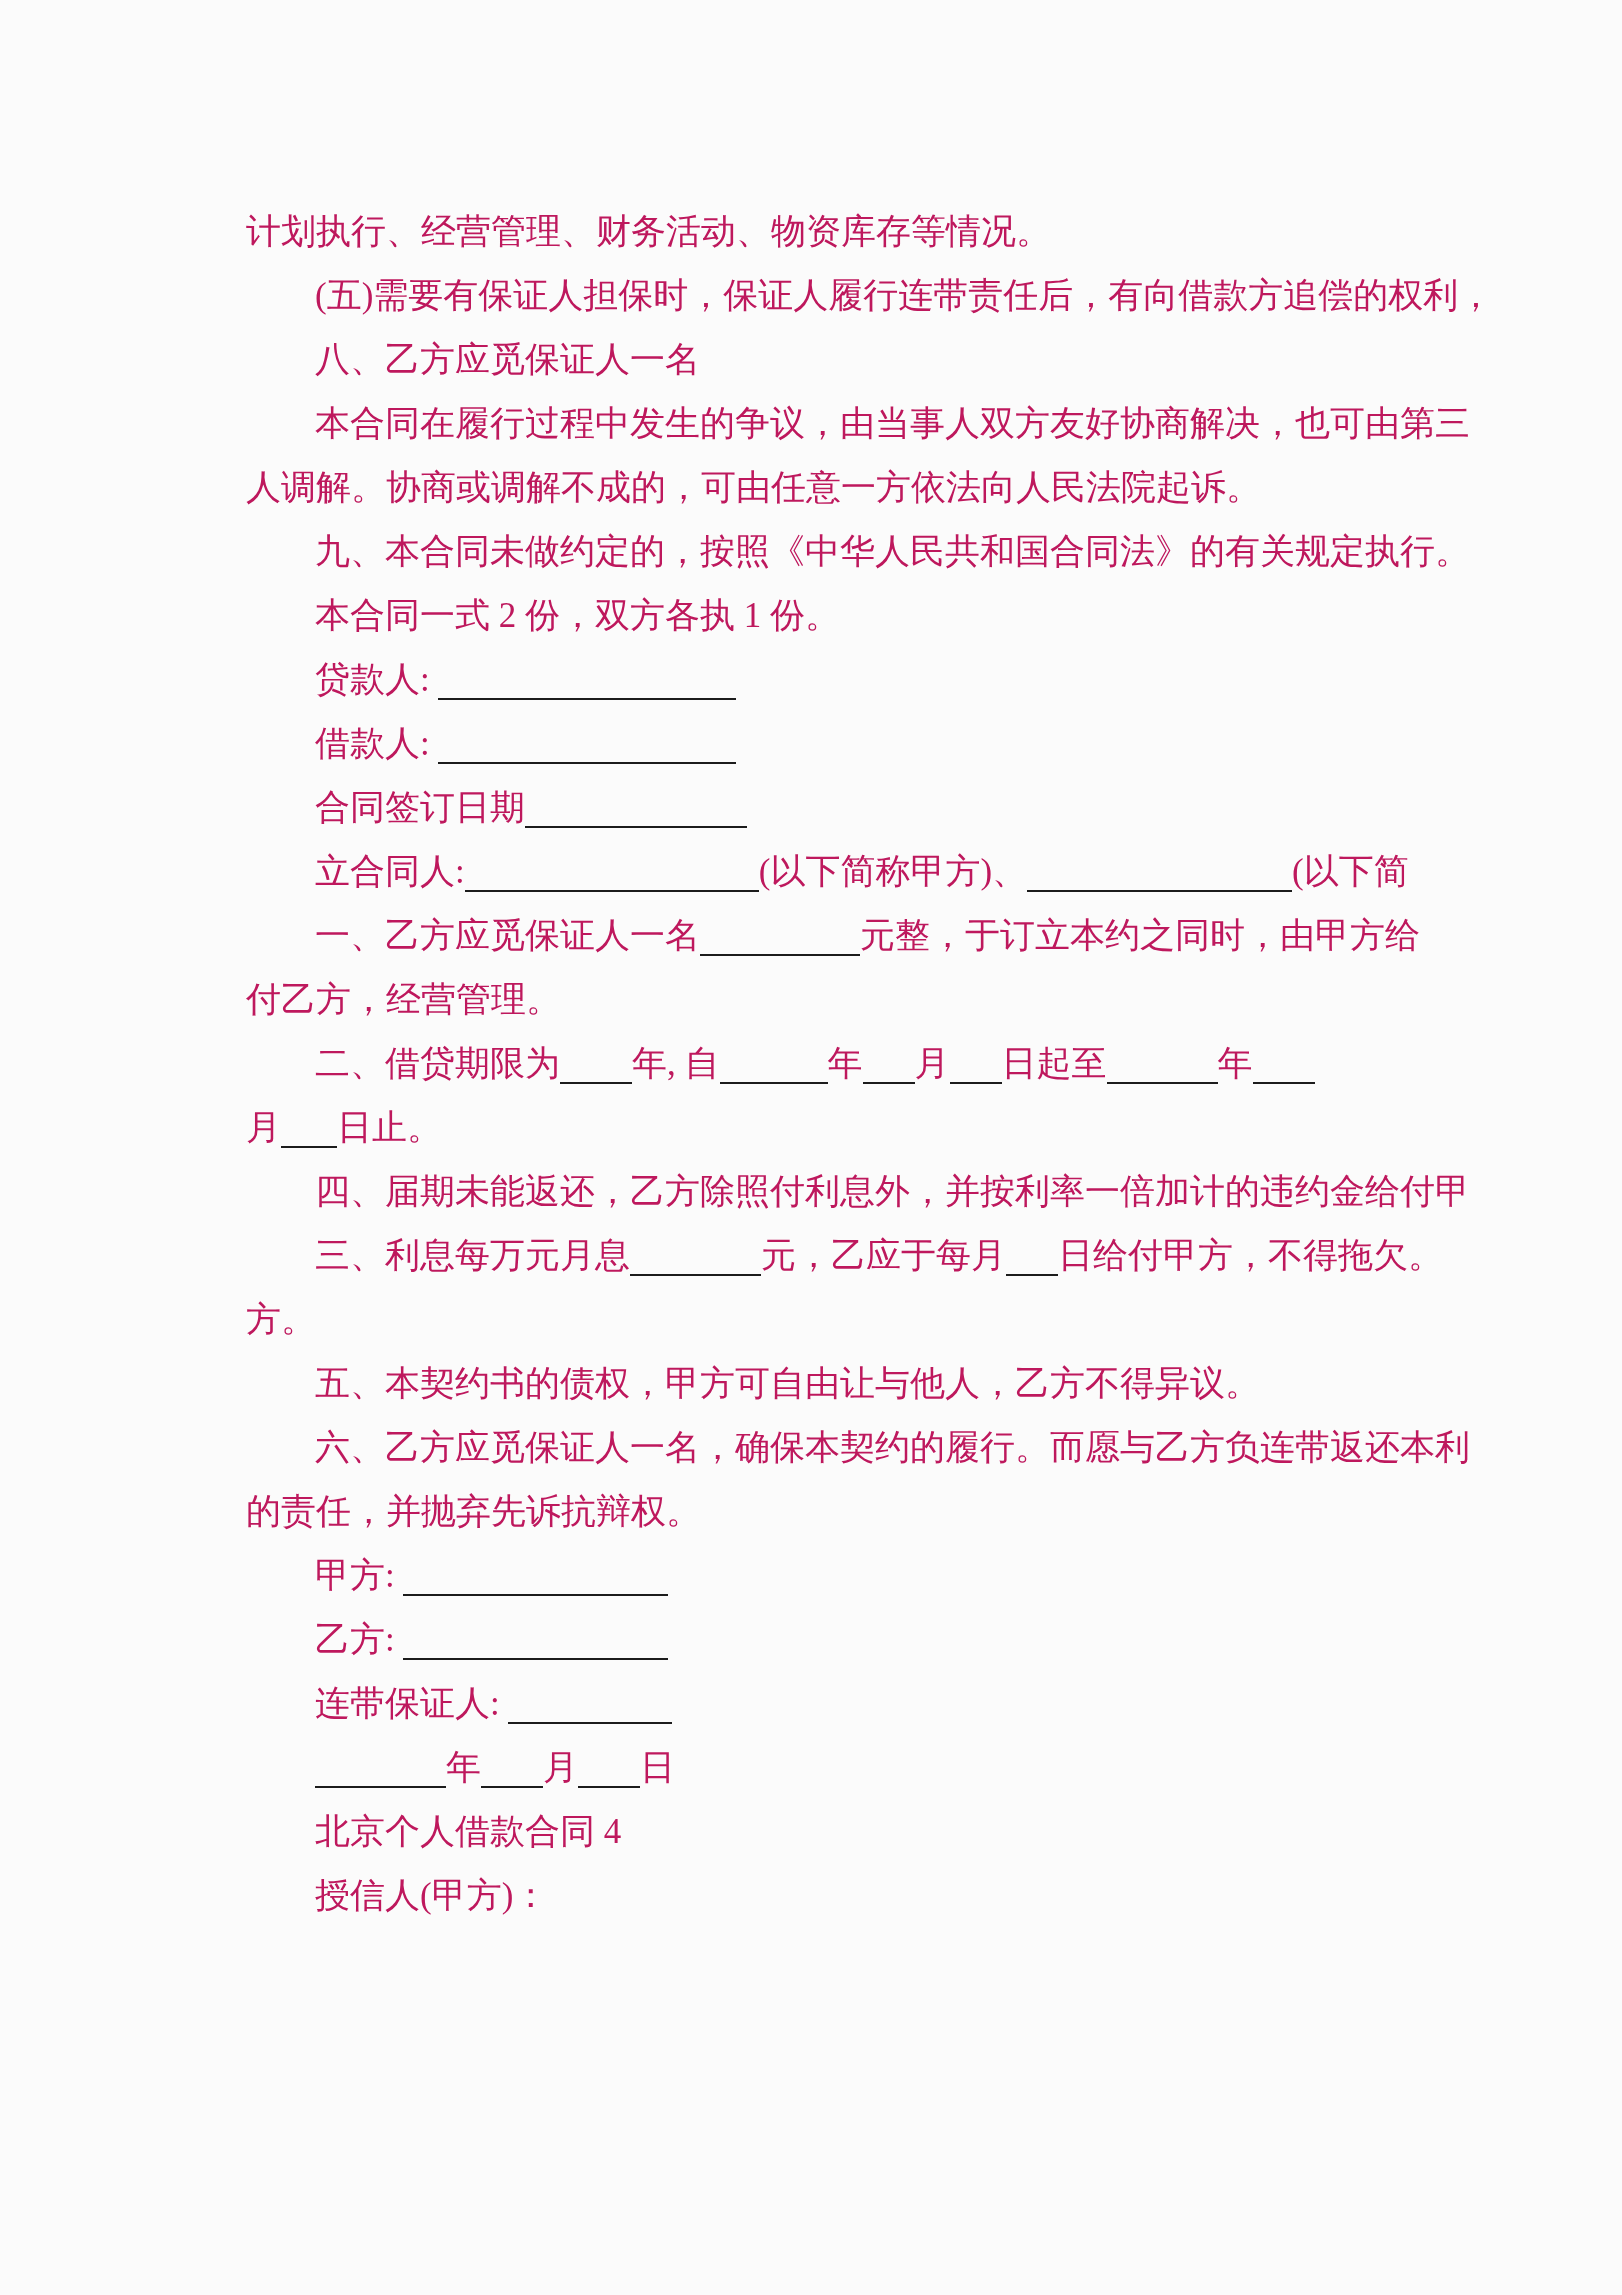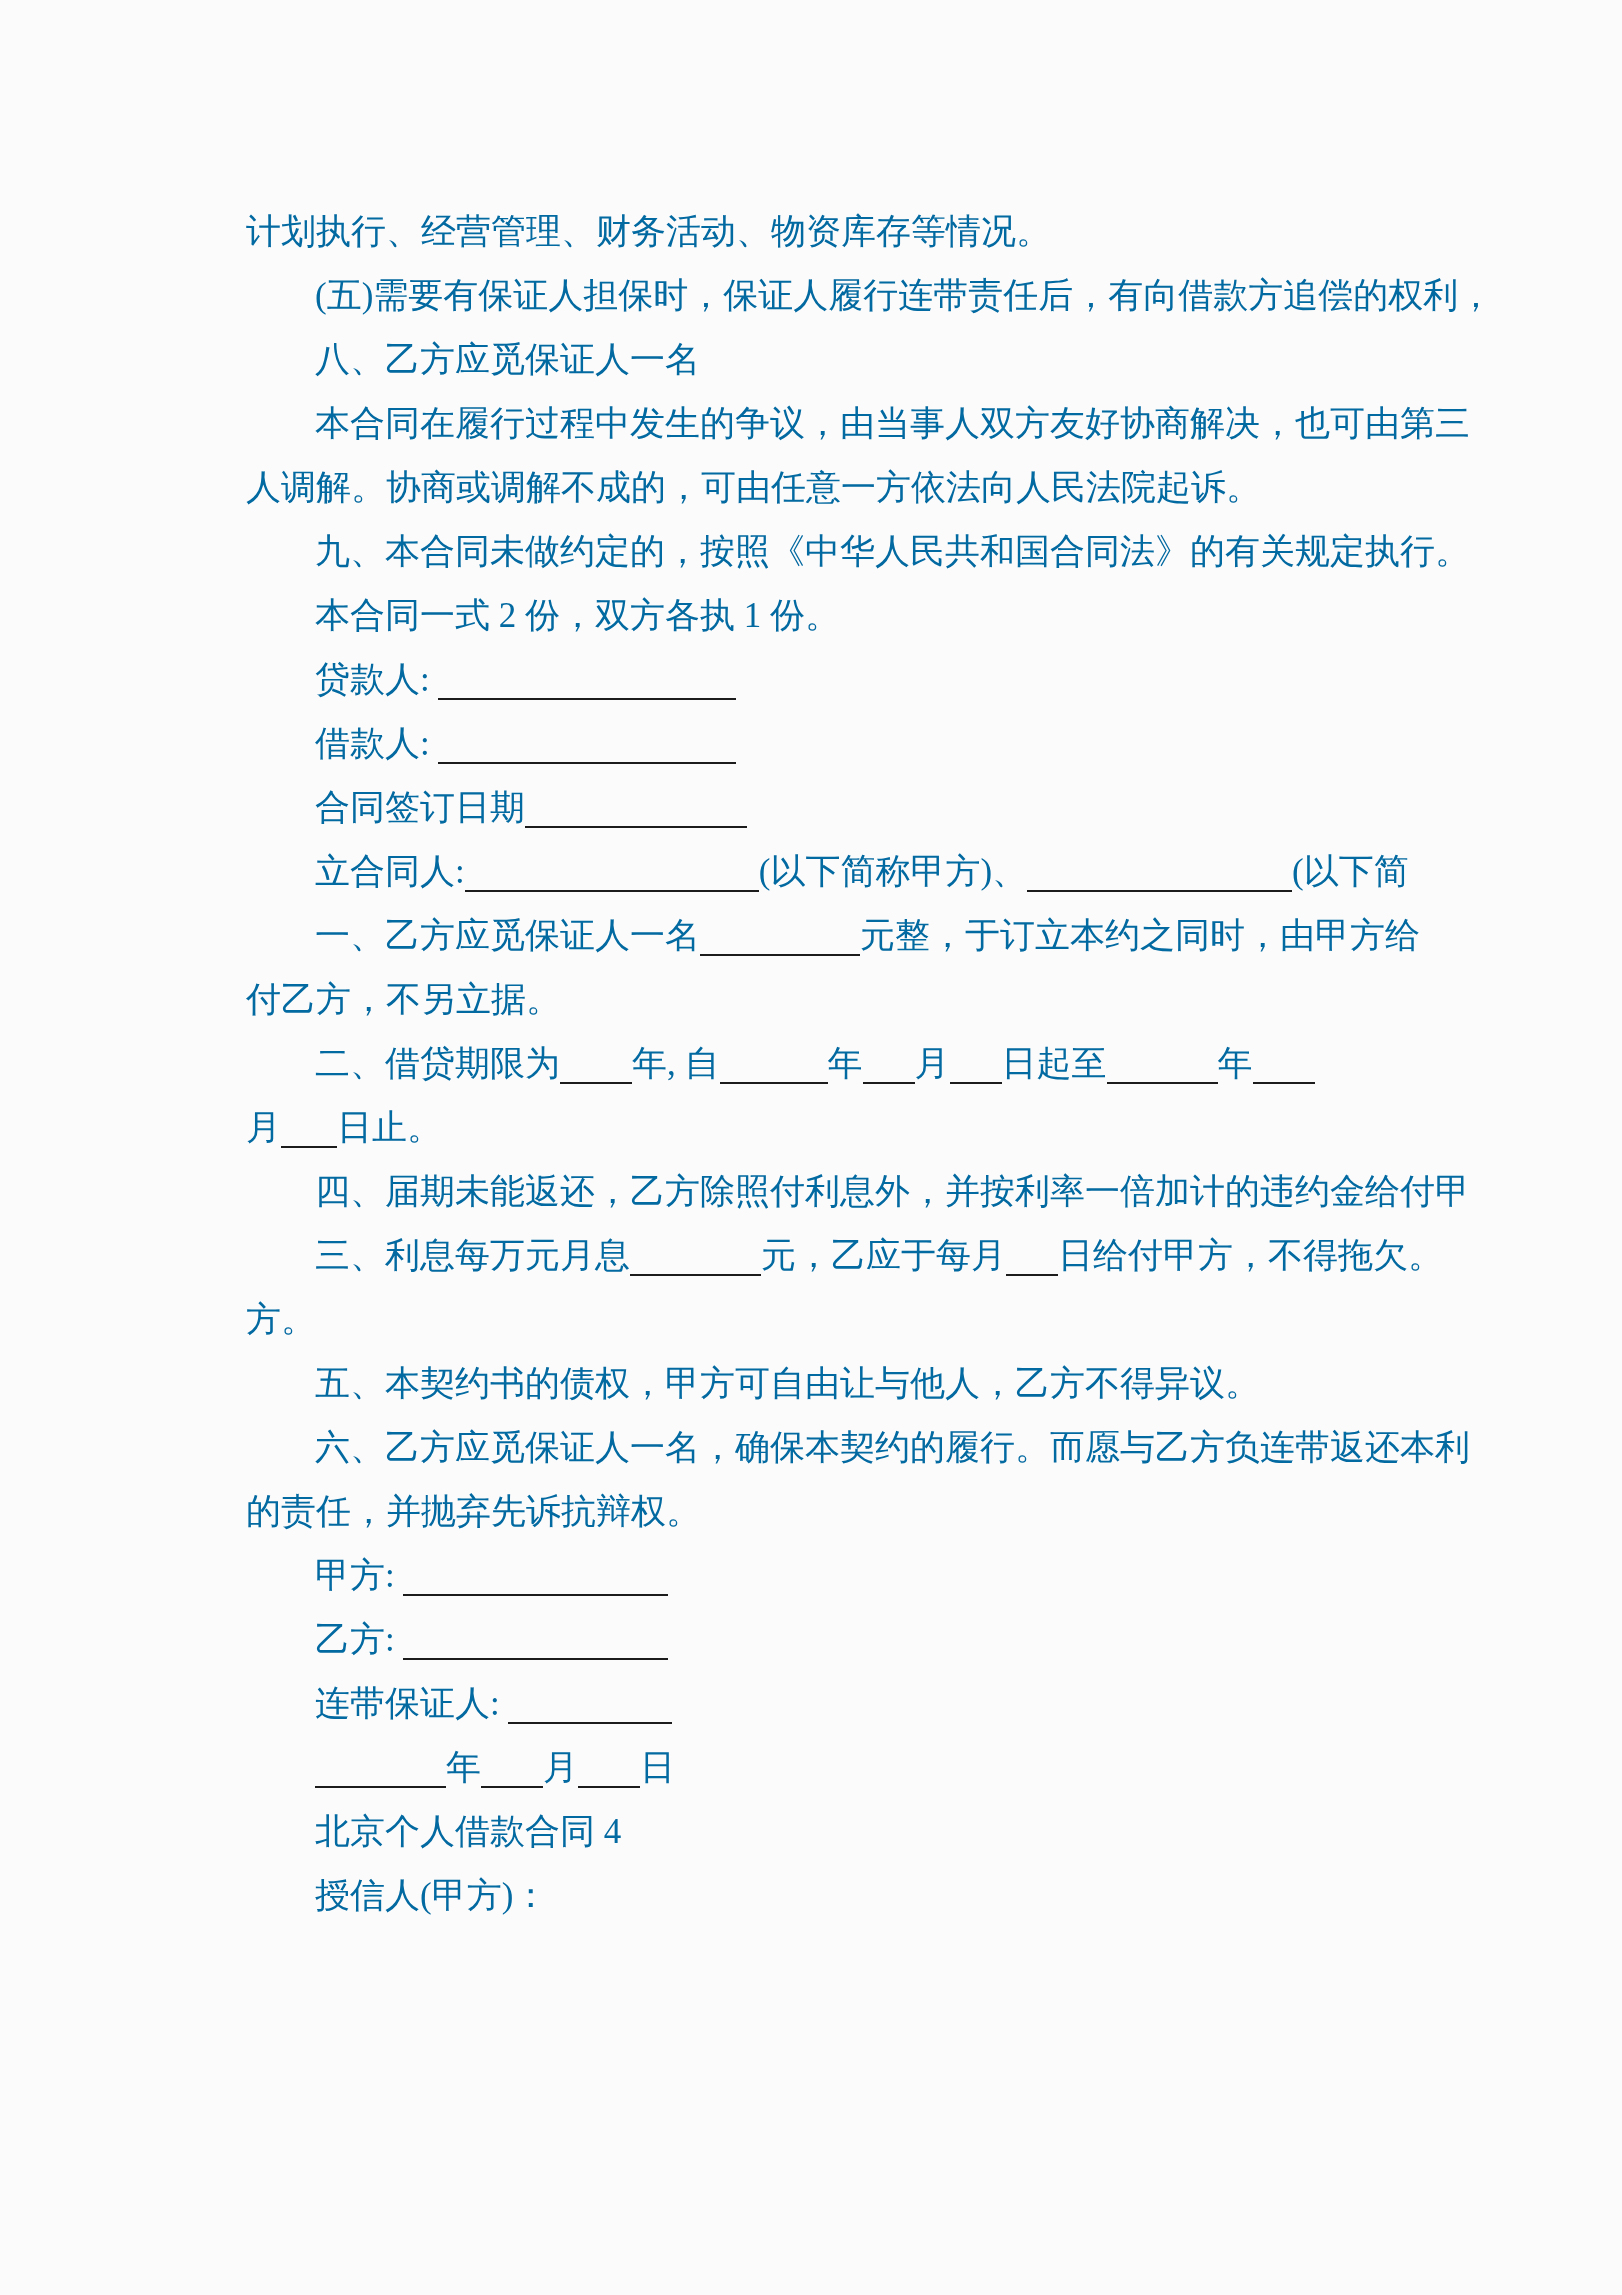--- a/index.html
+++ b/index.html
@@ -12,21 +12,21 @@
     height: 2295px;
     background: #fbfbfb;
     overflow: hidden;
   }
   .page {
     position: relative;
     width: 1623px;
     height: 2295px;
     background: #fbfbfb;
     font-family: "Liberation Serif", "DejaVu Serif", serif;
-    color: #0369a1;
+    color: #be185d;
     font-size: 35px;
   }
   .doc-body {
     position: absolute;
     top: 200px;
     left: 246px;
     width: 1309px;
   }
   .line {
     height: 64px;
@@ -55,21 +55,21 @@
       <div class="line indent"><span>八、乙方应觅保证人一名</span></div>
       <div class="line indent"><span>本合同在履行过程中发生的争议，由当事人双方友好协商解决，也可由第三</span></div>
       <div class="line"><span>人调解。协商或调解不成的，可由任意一方依法向人民法院起诉。</span></div>
       <div class="line indent"><span>九、本合同未做约定的，按照《中华人民共和国合同法》的有关规定执行。</span></div>
       <div class="line indent"><span>本合同一式 2 份，双方各执 1 份。</span></div>
       <div class="line indent"><span>贷款人: </span><span class="ul" style="width: 298px;"></span></div>
       <div class="line indent"><span>借款人: </span><span class="ul" style="width: 298px;"></span></div>
       <div class="line indent"><span>合同签订日期</span><span class="ul" style="width: 222px;"></span></div>
       <div class="line indent"><span>立合同人:</span><span class="ul" style="width: 294px;"></span><span>(以下简称甲方)、</span><span class="ul" style="width: 265px;"></span><span>(以下简</span></div>
       <div class="line indent"><span>一、乙方应觅保证人一名</span><span class="ul" style="width: 160px;"></span><span>元整，于订立本约之同时，由甲方给</span></div>
-      <div class="line"><span>付乙方，不另立据。</span></div>
+      <div class="line"><span>付乙方，经营管理。</span></div>
       <div class="line indent"><span>二、借贷期限为</span><span class="ul" style="width: 72px;"></span><span>年, 自</span><span class="ul" style="width: 108px;"></span><span>年</span><span class="ul" style="width: 52px;"></span><span>月</span><span class="ul" style="width: 52px;"></span><span>日起至</span><span class="ul" style="width: 111px;"></span><span>年</span><span class="ul" style="width: 62px;"></span></div>
       <div class="line"><span>月</span><span class="ul" style="width: 56px;"></span><span>日止。</span></div>
       <div class="line indent"><span>四、届期未能返还，乙方除照付利息外，并按利率一倍加计的违约金给付甲</span></div>
       <div class="line indent"><span>三、利息每万元月息</span><span class="ul" style="width: 131px;"></span><span>元，乙应于每月</span><span class="ul" style="width: 52px;"></span><span>日给付甲方，不得拖欠。</span></div>
       <div class="line"><span>方。</span></div>
       <div class="line indent"><span>五、本契约书的债权，甲方可自由让与他人，乙方不得异议。</span></div>
       <div class="line indent"><span>六、乙方应觅保证人一名，确保本契约的履行。而愿与乙方负连带返还本利</span></div>
       <div class="line"><span>的责任，并抛弃先诉抗辩权。</span></div>
       <div class="line indent"><span>甲方: </span><span class="ul" style="width: 265px;"></span></div>
       <div class="line indent"><span>乙方: </span><span class="ul" style="width: 265px;"></span></div>

